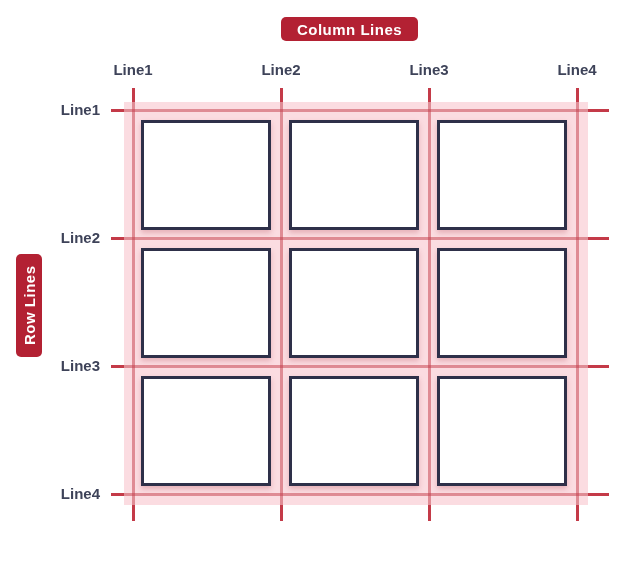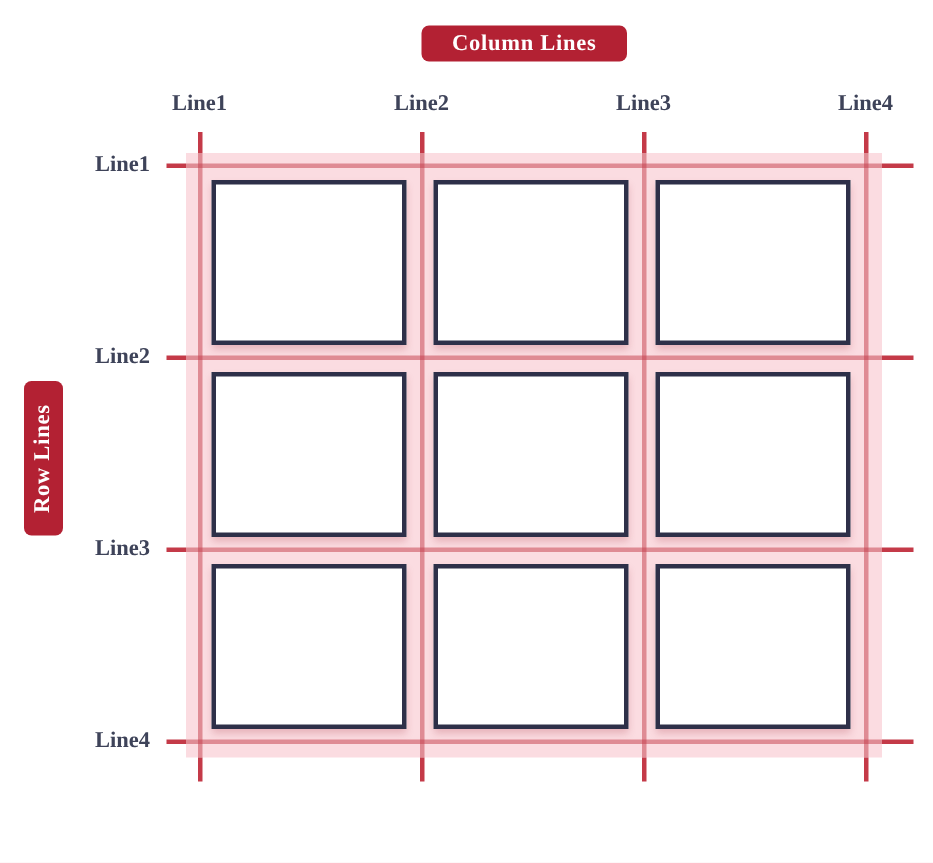--- a/index.html
+++ b/index.html
@@ -10,21 +10,21 @@
     --cell-border:#2e3049;
     --cell-bg:#ffffff;
     --label-text:#3e4359;
     --canvas-bg:#ffffff;
   }
   html,body{margin:0;padding:0;}
   .canvas{
     position:relative;
     width:622px;height:575px;
     background:var(--canvas-bg);
-    font-family:Liberation Serif, serif;
+    font-family:Liberation Sans, sans-serif;
     overflow:hidden;
   }
   .badge{
     position:absolute;
     background:var(--badge-red);
     color:#fff;
     font-size:15px;font-weight:bold;
     display:flex;align-items:center;justify-content:center;
     border-radius:5px;
     letter-spacing:0.5px;

